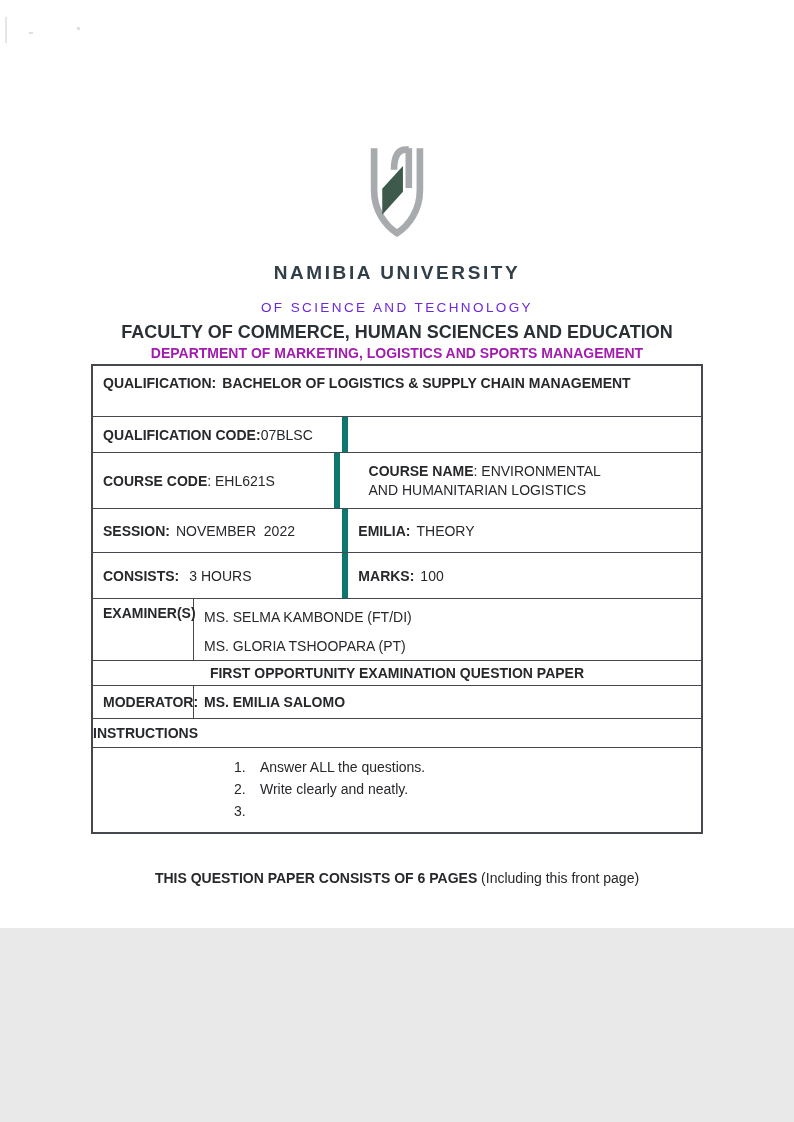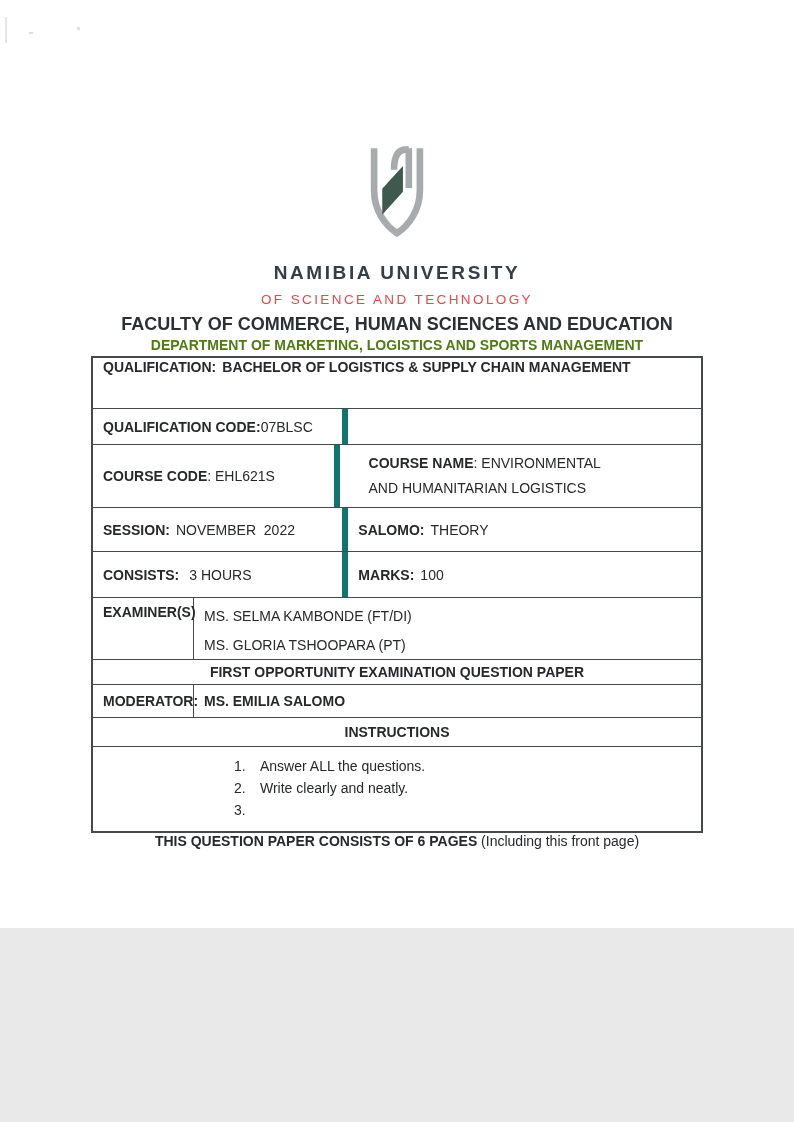--- a/index.html
+++ b/index.html
@@ -16,82 +16,83 @@
   
   .header { padding-top:146px; text-align:center; }
   .logo-wrap { display:inline-block; }
   .uni-name {
     margin-top:16px;
     font-size:19px; font-weight:bold;
     letter-spacing:2.6px;
     color:#333f48;
   }
   .uni-sub {
-    margin-top:8px;
+    margin-top:16px;
     font-size:13.5px; font-weight:500;
     letter-spacing:2.4px;
-    color:#ef4444;
+    color:#6d28d9;
   }
   .faculty-line {
     margin-top:7px;
     font-size:18px; font-weight:bold;
     color:#2a3036;
   }
   .dept-line {
     margin-top:2px;
     font-size:14px; font-weight:bold;
-    color:#4d7c0f;
+    color:#a21caf;
   }
   
   .doc-table {
     width:612px;
     margin:3px auto 0 auto;
     border:2px solid #45484c;
     font-size:14px;
     background:#fff;
   }
   .t-row { border-top:1px solid #45484c; display:flex; align-items:stretch; }
   .t-row:first-child { border-top:none; }
   .cell { padding:6px 10px; }
   .c-left  { width:42%; border-right:6px solid #0f766e; }
   .c-right { width:58%; }
   .v-center { display:flex; flex-direction:column; justify-content:center; }
   .lbl { font-weight:bold; white-space:pre-wrap; }
   .val { white-space:pre-wrap; }
   .val-gap { margin-left:6px; }
   .val-gap-lg { margin-left:10px; }
   .r-qual { min-height:50px; }
-  .r-qual .cell { padding-top:1px; }
+  .r-qual .cell { padding-top:9px; }
   .r-qual .val { font-weight:bold; }
   .r-codes { min-height:36px; }
   .r-course { min-height:56px;gap:19px; }
   .r-course .c-right { padding-right:80px; }
   .r-session { min-height:44px; }
   .r-duration { min-height:46px; }
   .r-banner {
     min-height:25px;
     justify-content:center; align-items:center;
     font-weight:bold;
   }
   .r-examiners { min-height:56px; }
   .lbl-col { width:101px; border-right:1px solid #45484c; }
   .name-col { flex:1; }
   .examiner-names { display:flex; flex-direction:column; gap:13px; padding-top:4px; }
   .r-moderator { min-height:33px; }
   .r-moderator .name-col { font-weight:bold; }
   .r-instr-head {
     min-height:29px;
-    justify-content:center; align-items:center;
+    justify-content:flex-start; align-items:center;
     font-weight:bold;
   }
   .r-instr-list { min-height:76px; display:block; padding:8px 0 10px 141px; }
   .instr-item { display:flex; line-height:22px; }
   .instr-num { width:26px; }
   
   .pages-note {
+    margin-top:36px;
     text-align:center;
     font-size:14px;
   }
   .pages-note .bold-part { font-weight:bold; }
   .page-number {
     position:absolute; left:0; right:0; top:944px;
     text-align:center;
     font-size:12px; color:#3a3a3a;
   }
   
@@ -145,30 +146,30 @@
       <div class="cell c-left v-center">
         <div><span class="lbl">QUALIFICATION CODE:</span><span class="val">07BLSC</span></div>
       </div>
     </div>
 
     <div class="t-row r-course">
       <div class="cell c-left v-center">
         <div><span class="lbl">COURSE CODE</span><span class="val">: EHL621S</span></div>
       </div>
       <div class="cell c-right v-center">
-        <div style="line-height:25px;"><span class="lbl">COURSE NAME</span><span class="val">: ENVIRONMENTAL AND HUMANITARIAN LOGISTICS</span></div>
+        <div style="line-height:19px;"><span class="lbl">COURSE NAME</span><span class="val">: ENVIRONMENTAL AND HUMANITARIAN LOGISTICS</span></div>
       </div>
     </div>
 
     <div class="t-row r-session">
       <div class="cell c-left v-center">
         <div><span class="lbl">SESSION:</span><span class="val val-gap">NOVEMBER  2022</span></div>
       </div>
       <div class="cell c-right v-center">
-        <div><span class="lbl">SALOMO:</span><span class="val val-gap">THEORY</span></div>
+        <div><span class="lbl">EMILIA:</span><span class="val val-gap">THEORY</span></div>
       </div>
     </div>
 
     <div class="t-row r-duration">
       <div class="cell c-left v-center">
         <div><span class="lbl">CONSISTS:</span><span class="val val-gap-lg">3 HOURS</span></div>
       </div>
       <div class="cell c-right v-center">
         <div><span class="lbl">MARKS:</span><span class="val val-gap">100</span></div>
       </div>

